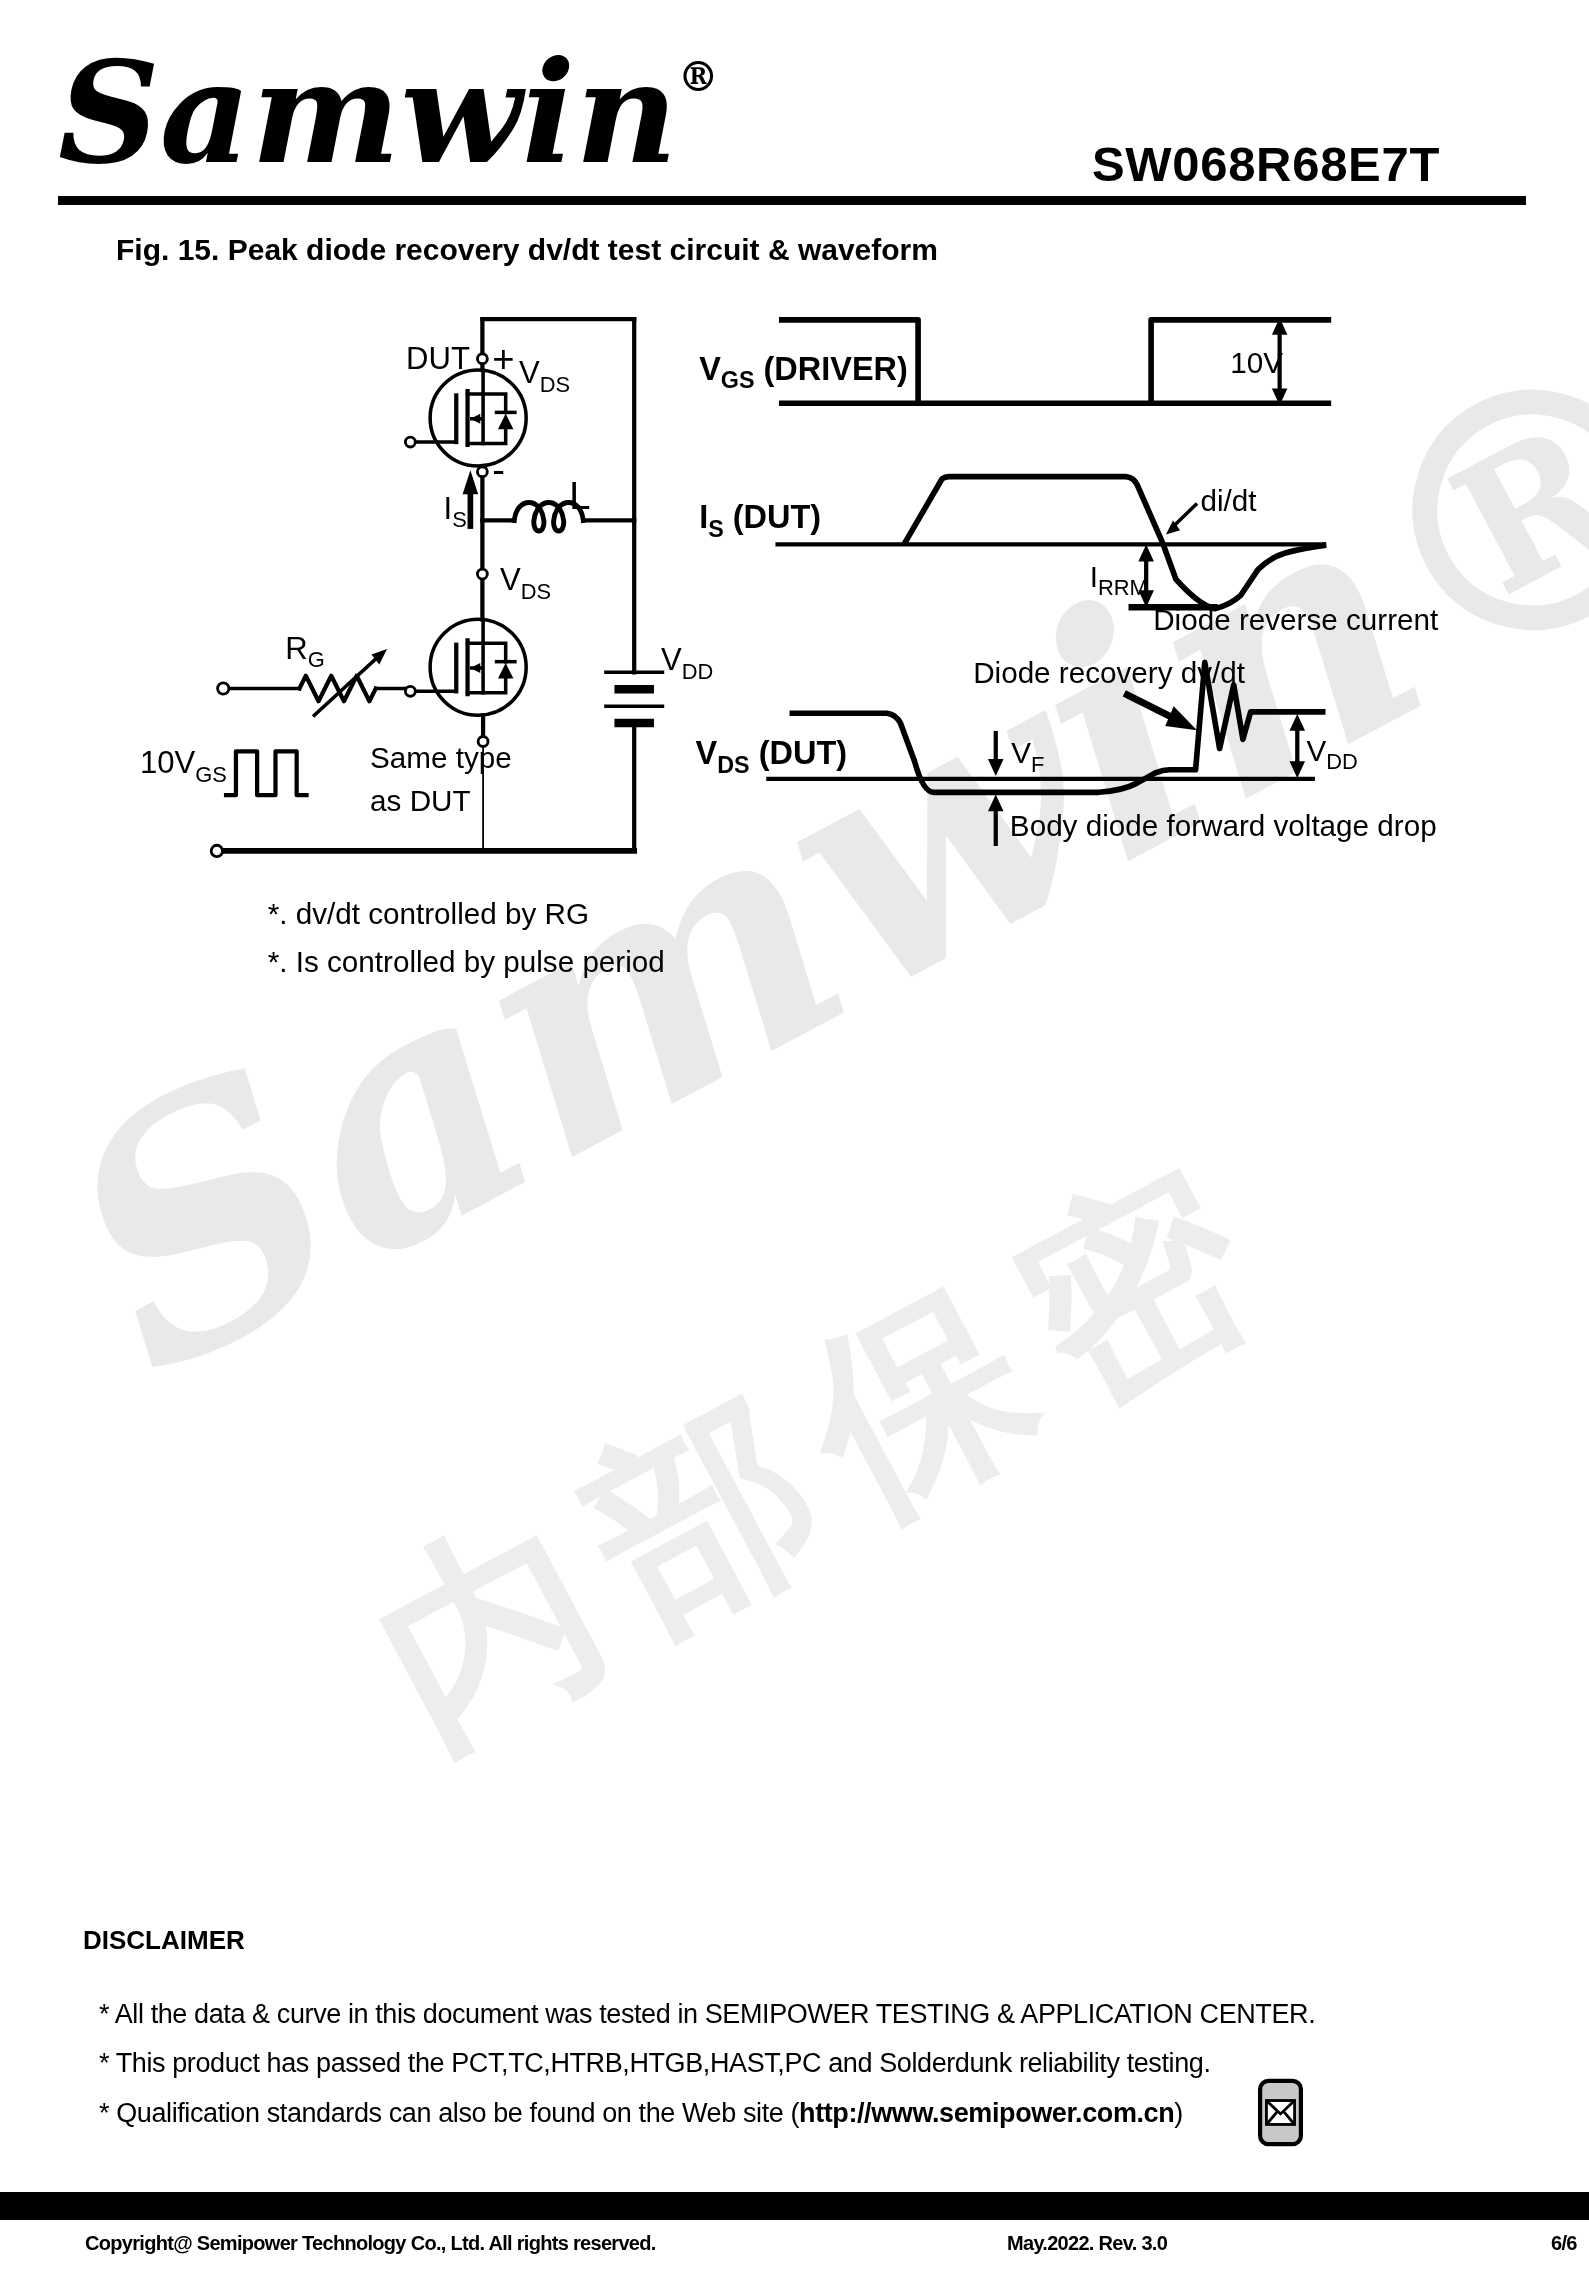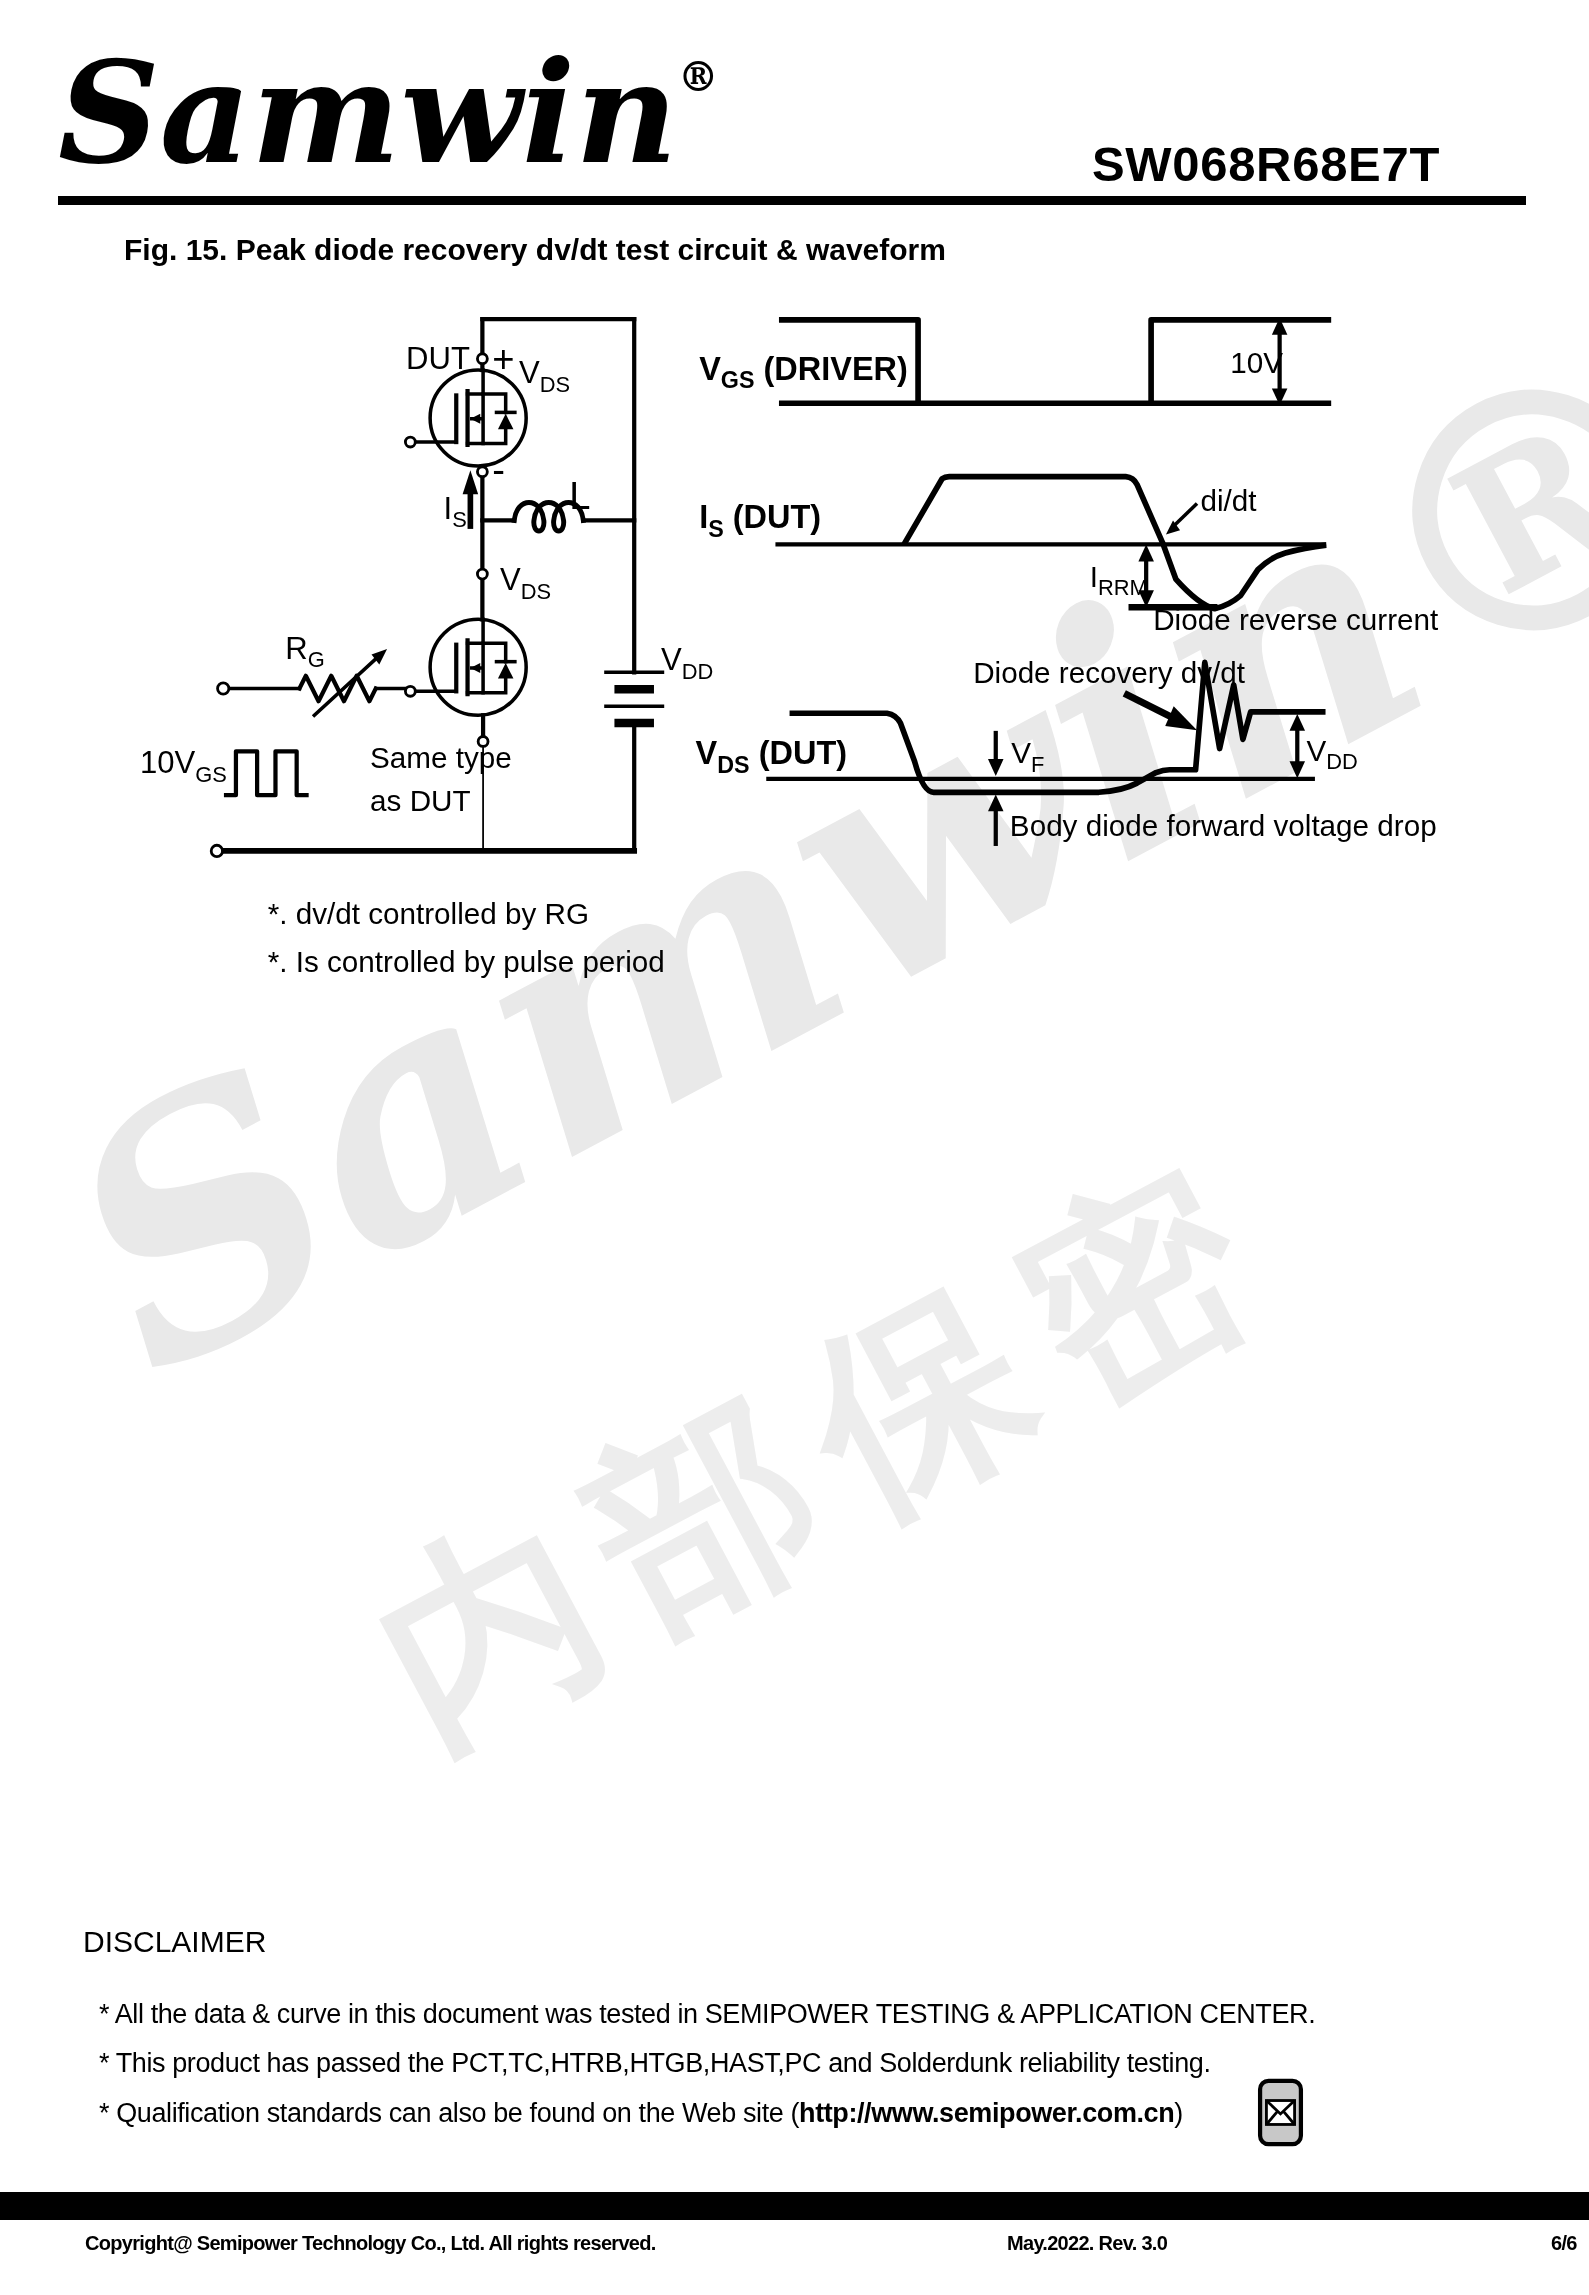--- a/index.html
+++ b/index.html
@@ -5,38 +5,38 @@
   html,body{margin:0;padding:0;background:#fff;}
   .page{position:relative;width:1589px;height:2295px;background:#ffffff;overflow:hidden;
         font-family:"Liberation Sans",sans-serif;color:#000;}
   
   .logo{position:absolute;left:58px;top:42px;font-family:"DejaVu Serif",serif;
         font-style:italic;font-weight:bold;font-size:141px;line-height:1;white-space:nowrap;}
   .logo .reg{display:inline-block;font-size:41px;transform:translateY(-71px);}
   .part{position:absolute;left:989px;top:136px;width:554px;text-align:center;
         font-weight:bold;font-size:49px;letter-spacing:0.7px;}
   .rule{position:absolute;left:58px;top:196px;width:1468px;height:9.2px;background:#000;}
-  .figtitle{position:absolute;left:124px;top:233px;font-weight:bold;font-size:30px;}
+  .figtitle{position:absolute;left:116px;top:233px;font-weight:bold;font-size:30px;}
   
   .wm{position:absolute;white-space:nowrap;font-family:"DejaVu Serif",serif;
       font-style:italic;font-weight:bold;transform-origin:left center;pointer-events:none;}
   .wm1{left:99px;top:1081px;font-size:332px;transform:rotate(-28deg);}
   .wm2{left:396px;top:1540px;font-size:212px;letter-spacing:32px;transform:rotate(-28deg);
        font-family:"DejaVu Sans",sans-serif;font-style:normal;}
   
   .fig{position:absolute;left:0;top:0;}
   .fig text{font-family:"Liberation Sans",sans-serif;fill:#000;font-size:44px;}
   .fig .sub{font-size:31px;}
   .fig .wlabel{font-weight:bold;font-size:46px;}
   .fig .wlabel .sub{font-size:33px;}
   .fig .ann{font-size:42px;}
   .fig .note{font-size:42px;}
   .fig .big{font-size:54px;}
   
-  .disc-title{position:absolute;left:83px;top:1925px;font-weight:normal;font-size:30px;}
+  .disc-title{position:absolute;left:83px;top:1925px;font-weight:bold;font-size:26px;}
   .bullet{position:absolute;left:99px;font-size:27px;letter-spacing:-0.4px;white-space:nowrap;}
   .bullet b{font-weight:bold;text-align:right;}
   .mail{position:absolute;left:1257px;top:2078px;}
   
   .fbar{position:absolute;left:0;top:2192px;width:1589px;height:28px;background:#000;}
   .ftext{position:absolute;top:2232px;font-weight:bold;font-size:20px;white-space:nowrap;letter-spacing:-0.7px;}
   .f1{left:85px;} .f2{left:1007px;} .f3{left:1551px;}
 </style>
 </head>
 <body>

